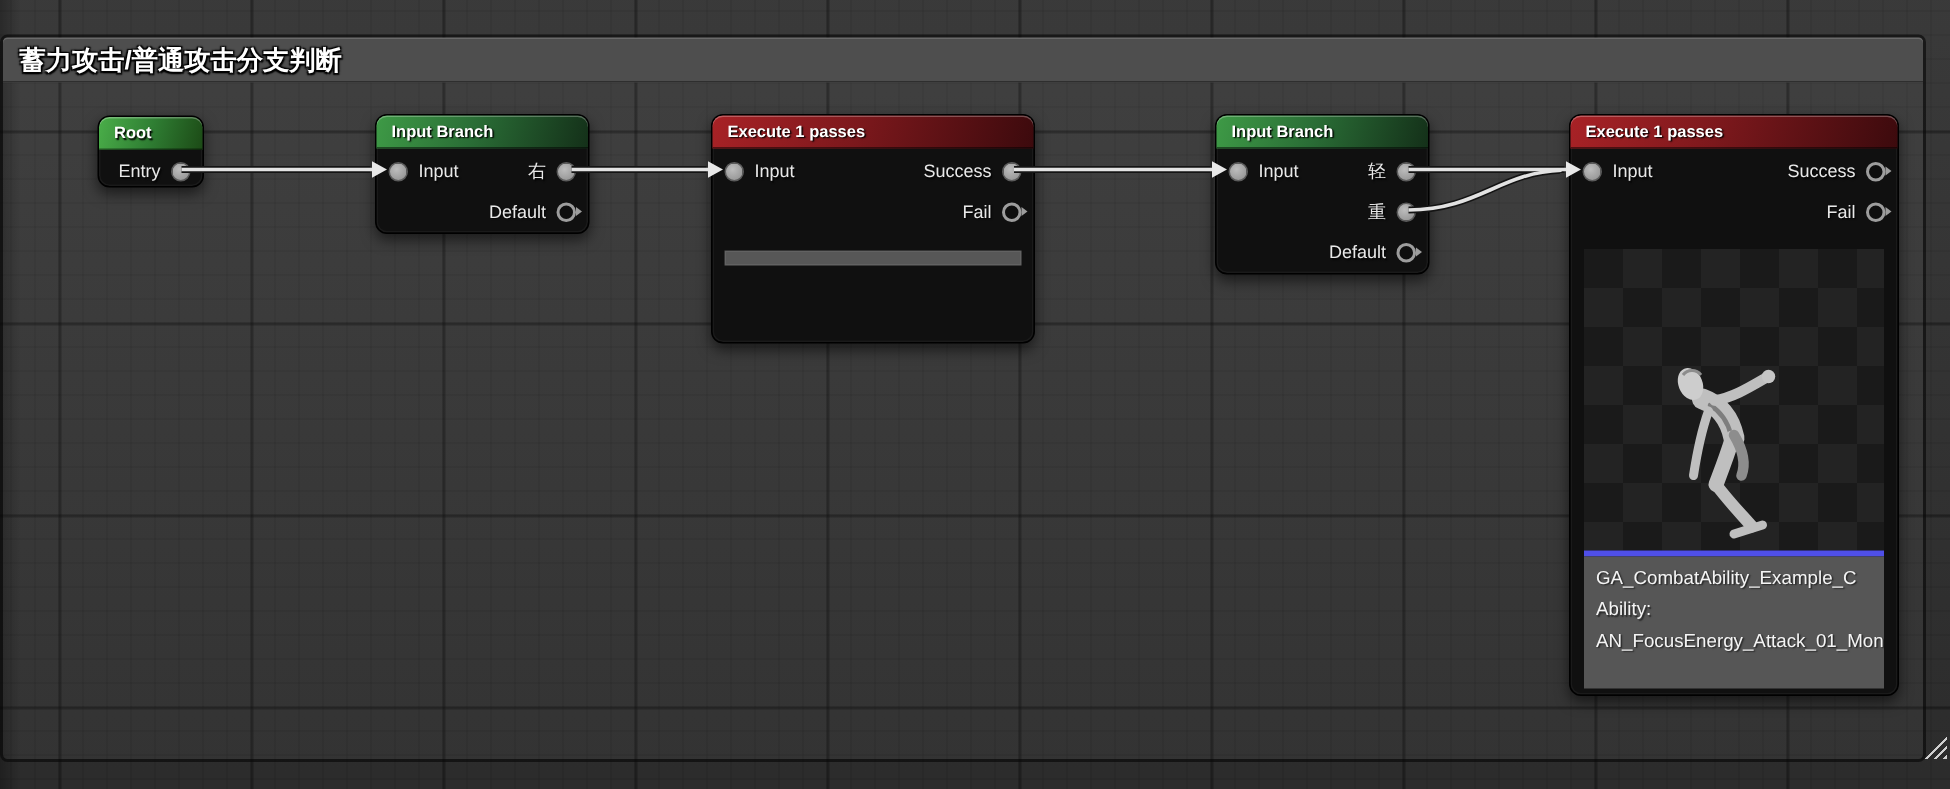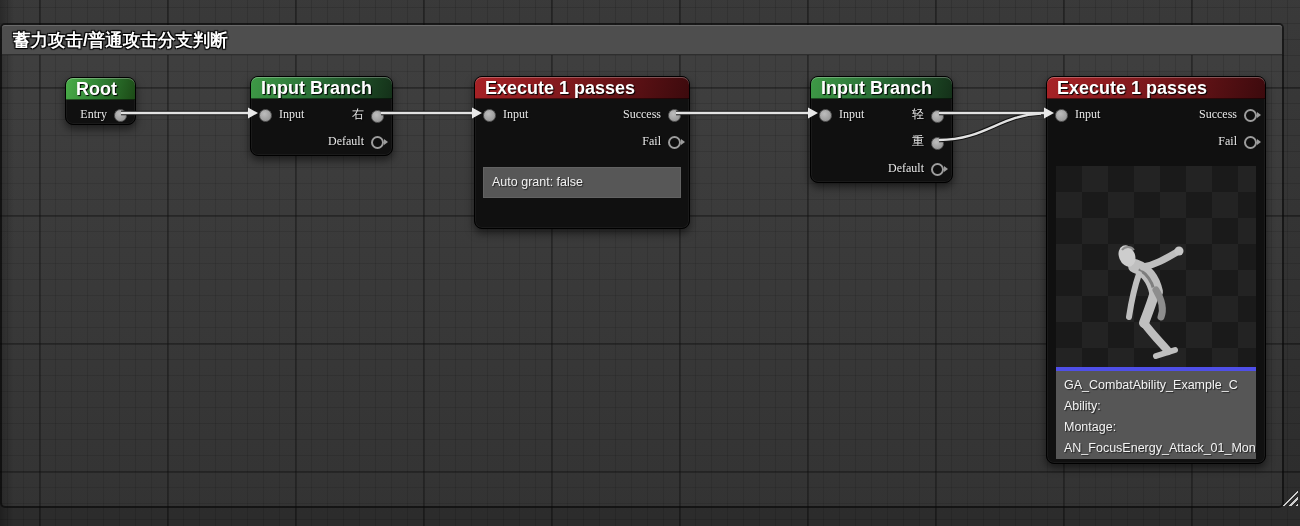--- a/index.html
+++ b/index.html
@@ -32,32 +32,32 @@
     white-space:nowrap;overflow:hidden;
   }
   
   .node{
     position:absolute;background:#101010;border:1px solid #000;border-radius:8px;
     box-shadow:0 4px 9px rgba(0,0,0,0.55), inset 0 0 0 1px rgba(255,255,255,0.045);
     z-index:3;
   }
   .nhead{
     height:22px;line-height:22px;border-radius:7px 7px 0 0;padding:0 10px;
-    color:#fff;font-size:18px;font-weight:bold;
+    color:#fff;font-size:11px;font-weight:bold;
     text-shadow:1px 1px 1px #000;white-space:nowrap;
     box-shadow:inset 0 1px 0 rgba(255,255,255,0.28), inset 0 -1px 0 rgba(0,0,0,0.5);
   }
   .nhead.green{background:linear-gradient(105deg,#3e9a46 0%,#2a6e36 45%,#143019 100%);}
   .nhead.green-bright{background:linear-gradient(105deg,#4aae49 0%,#2f7e33 50%,#1c4a16 100%);}
   .nhead.red{background:linear-gradient(105deg,#a82226 0%,#7c181c 45%,#3c0a0d 100%);}
   .prow{
     position:absolute;left:8px;right:8px;height:20px;display:flex;align-items:center;
     font-size:12px;color:#e8e8e8;text-shadow:1px 1px 1px rgba(0,0,0,0.8);
   }
-  .grp{display:flex;align-items:flex-end;gap:7px;white-space:nowrap;font-family:Liberation Serif, serif;}
+  .grp{display:flex;align-items:center;gap:7px;white-space:nowrap;}
   .grp.out{margin-left:auto;}
   .pin{display:inline-block;box-sizing:border-box;border-radius:50%;position:relative;}
   .pin.filled{width:13px;height:13px;background:radial-gradient(circle at 40% 35%,#bdbdbd,#8d8d8d);border:1px solid #5c5c5c;}
   .pin.hollow{width:13px;height:13px;background:#0e0e0e;border:2.5px solid #9d9d9d;}
   .pin.hollow::after{
     content:'';position:absolute;right:-6px;top:50%;transform:translateY(-50%);
     border-left:4px solid #9d9d9d;border-top:3px solid transparent;border-bottom:3px solid transparent;
   }
   
   .infobox{
@@ -134,21 +134,20 @@
       <span class="pin filled"></span>
     </span>
   </div>
   <div class="prow" style="top:54px">
     <span class="grp out">
       <span>Fail</span>
       <span class="pin hollow"></span>
     </span>
   </div>
   <div class="infobox" style="left:8px;right:8px;top:90px">
-    <div>Auto grant: false</div>
   </div>
 </div>
 
 <div class="node" style="left:810px;top:76px;width:141px;height:105px">
   <div class="nhead green">Input Branch</div>
   <div class="prow" style="top:27px">
     <span class="grp">
       <span class="pin filled"></span>
       <span>Input</span>
     </span>
@@ -213,21 +212,20 @@
       </g>
 
       <ellipse cx="71" cy="90" rx="8" ry="11" fill="#cdcdcd" transform="rotate(-22 71 90)"></ellipse>
       <path d="M66,84 C69,80 75,80 78,84" stroke="#8d8d8d" stroke-width="2" fill="none"></path>
     </svg>
   </div>
   <div class="montage-bar"></div>
   <div class="details">
     <div>GA_CombatAbility_Example_C</div>
     <div>Ability:</div>
-    <div>Montage:</div>
     <div>AN_FocusEnergy_Attack_01_Mon</div>
   </div>
 </div>
 
 <svg class="wires" width="1300" height="526">
   <g stroke="#141414" stroke-width="4.6" fill="none">
     <path d="M121,113 H247"></path>
     <path d="M381,113 H471"></path>
     <path d="M676,113 H807"></path>
     <path d="M939,113 H1043"></path>

